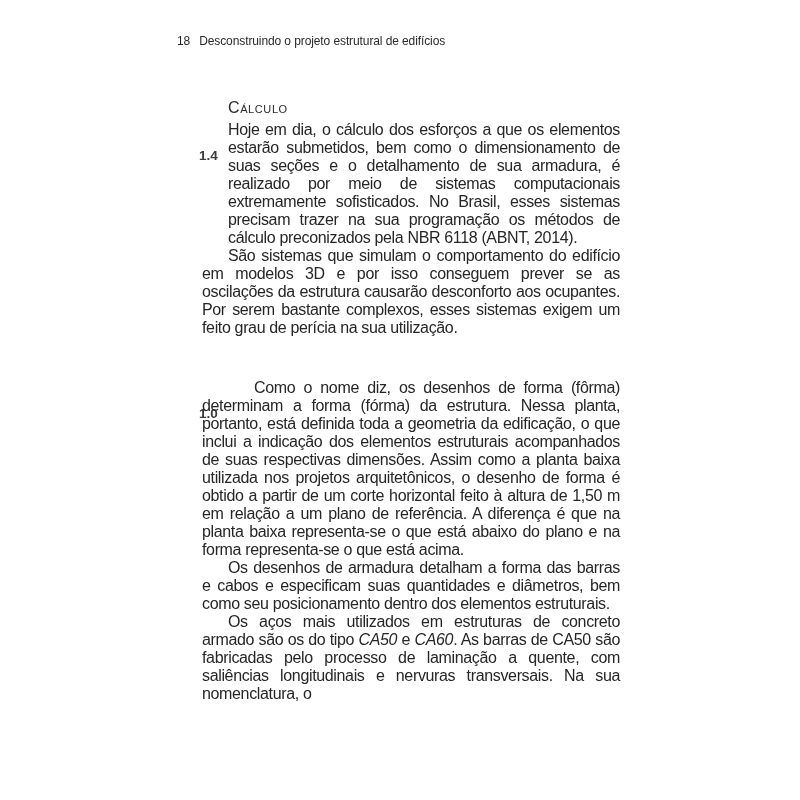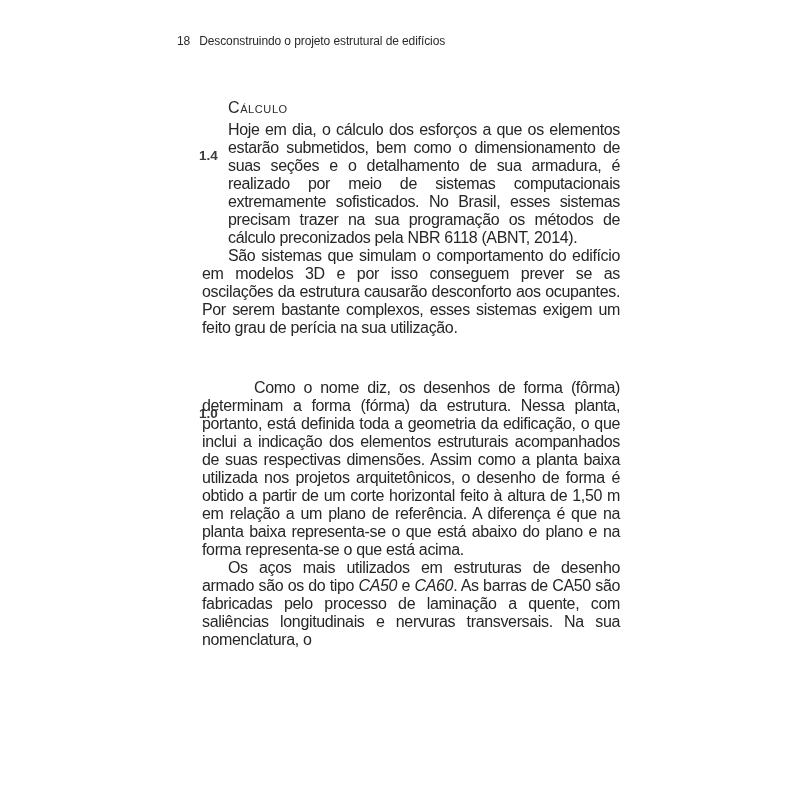--- a/index.html
+++ b/index.html
@@ -40,17 +40,18 @@
       <p class="indent">São sistemas que simulam o comportamento do edifício em modelos 3D e por isso conseguem prever se as oscilações da estrutura causarão desconforto aos ocupantes. Por serem bastante complexos, esses sistemas exigem um feito grau de perícia na sua utilização.</p>
     </div>
   </div>
 
   <div class="sec" style="top:357px;">
     <div class="section-heading">
       <span class="num">1.0</span>
     </div>
     <div class="body-text" style="position:relative; left:0; top:0;">
       <p class="indent" style="text-indent:52px; margin-left:-26px; padding-left:26px;"><span>Como o nome diz, os desenhos de forma (fôrma) determinam a forma (fórma) da estrutura. Nessa planta, portanto, está definida toda a geometria da edificação, o que inclui a indicação dos elementos estruturais acompanhados de suas respectivas dimensões. Assim como a planta baixa utilizada nos projetos arquitetônicos, o desenho de forma é obtido a partir de um corte horizontal feito à altura de 1,50 m em relação a um plano de referência. A diferença é que na planta baixa representa-se o que está abaixo do plano e na forma representa-se o que está acima.</span></p>
-      <p class="indent"><span>Os aços mais utilizados em estruturas de desenho armado são os do tipo </span><i>CA50</i><span> e </span><i>CA60</i><span>. As barras de CA50 são fabricadas pelo processo de laminação a quente, com saliências longitudinais e nervuras transversais. Na sua nomenclatura, o </span></p>
+      <p class="indent">Os desenhos de armadura detalham a forma das barras e cabos e especificam suas quantidades e diâmetros, bem como seu posicionamento dentro dos elementos estruturais.</p>
+      <p class="indent"><span>Os aços mais utilizados em estruturas de concreto armado são os do tipo </span><i>CA50</i><span> e </span><i>CA60</i><span>. As barras de CA50 são fabricadas pelo processo de laminação a quente, com saliências longitudinais e nervuras transversais. Na sua nomenclatura, o </span></p>
     </div>
   </div>
 
 </div>
 
 </body></html>

